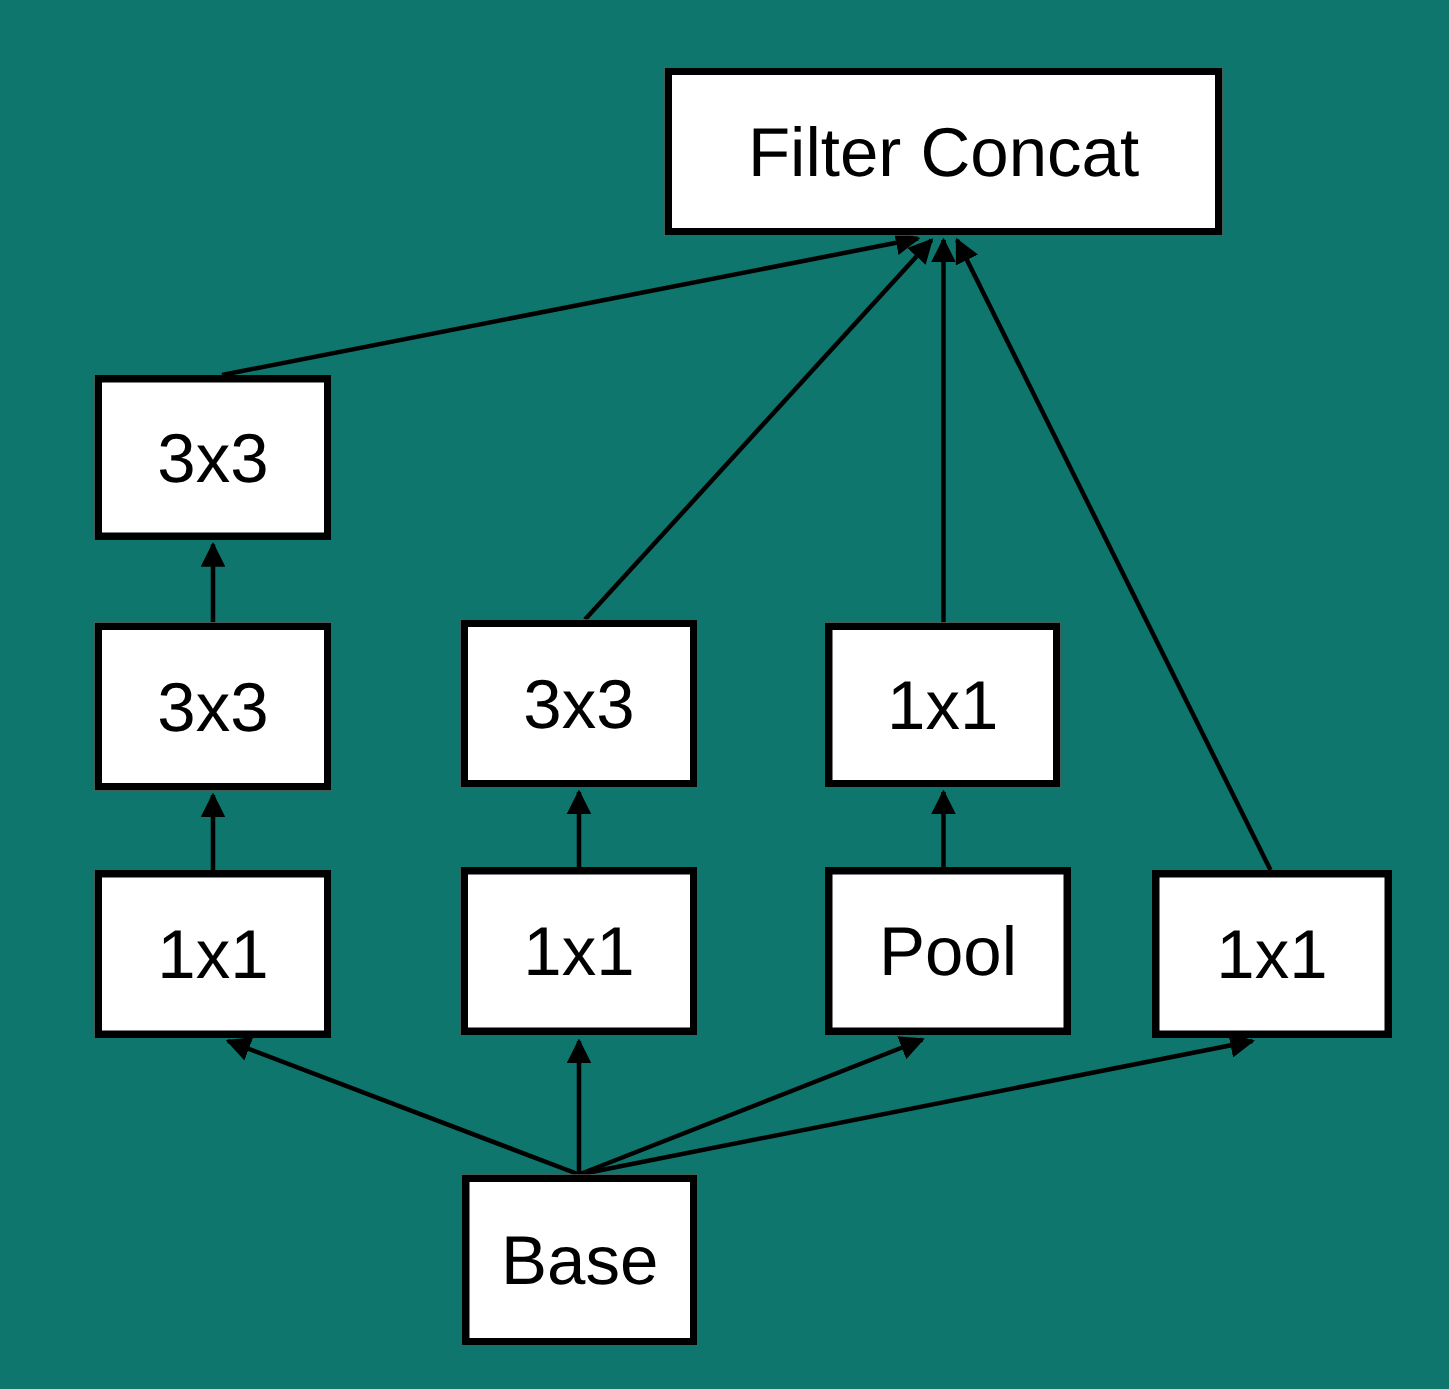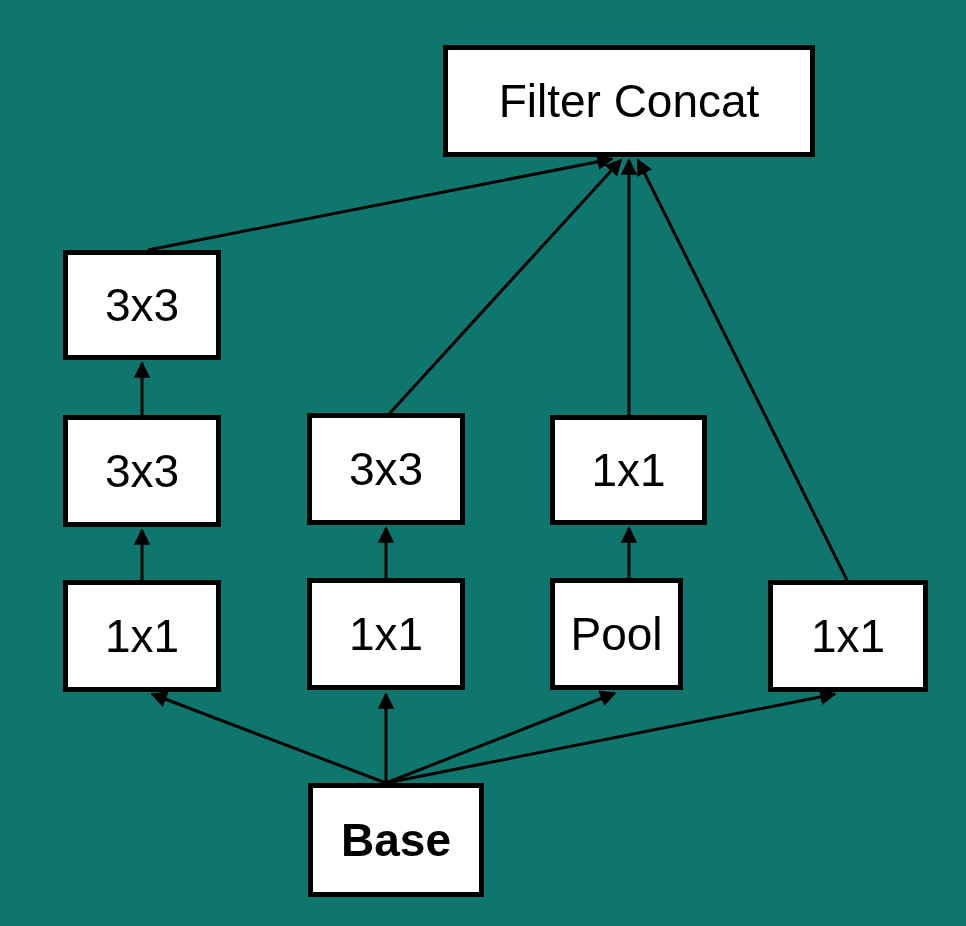--- a/index.html
+++ b/index.html
@@ -36,23 +36,23 @@
     white-space: nowrap;
   }
   
   .n-concat   { left: 443px; top: 45px;  width: 372px; height: 112px; }
   .n-b1-top   { left: 63px;  top: 250px; width: 158px; height: 110px; }
   .n-b1-mid   { left: 63px;  top: 415px; width: 158px; height: 112px; }
   .n-b1-bot   { left: 63px;  top: 580px; width: 158px; height: 112px; }
   .n-b2-top   { left: 307px; top: 413px; width: 158px; height: 112px; }
   .n-b2-bot   { left: 307px; top: 578px; width: 158px; height: 112px; }
   .n-b3-top   { left: 550px; top: 415px; width: 157px; height: 110px; }
-  .n-b3-bot   { left: 550px; top: 578px; width: 133px; height: 112px; }
+  .n-b3-bot   { left: 550px; top: 578px; width: 164px; height: 112px; }
   .n-b4      { left: 768px; top: 580px; width: 160px; height: 112px; }
-  .n-base    { left: 308px; top: 783px; width: 176px; height: 114px; font-weight: bold; }
+  .n-base    { left: 308px; top: 783px; width: 157px; height: 114px; }
   svg line {
     stroke: #000000;
     stroke-width: 3;
   }
 </style>
 </head>
 <body>
 
 <div class="stage">
 

